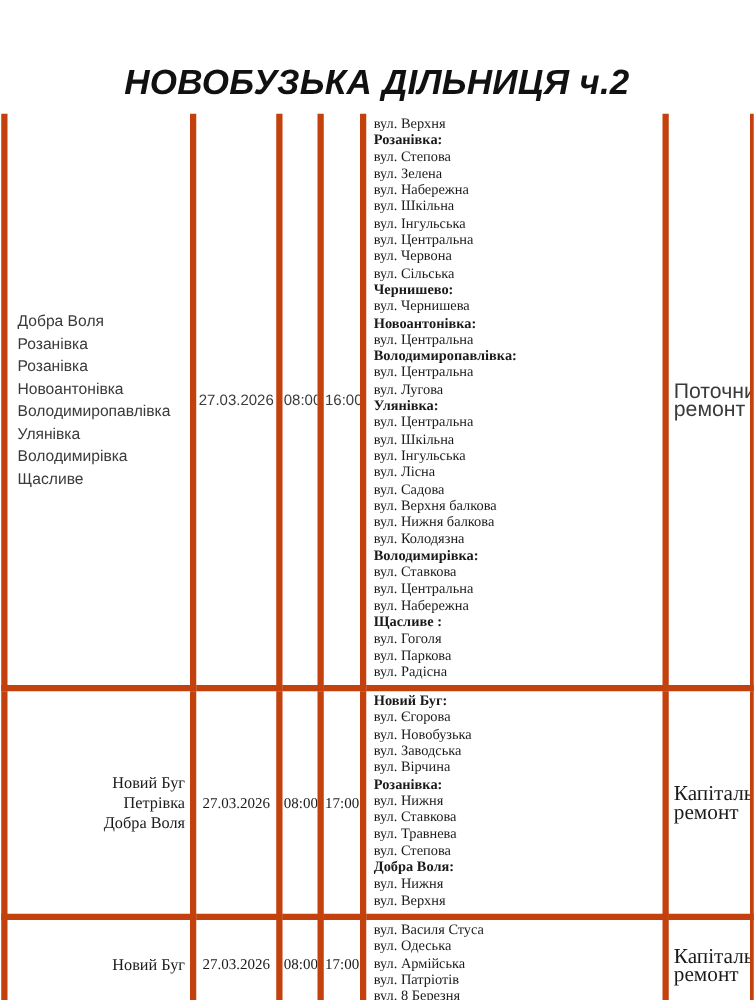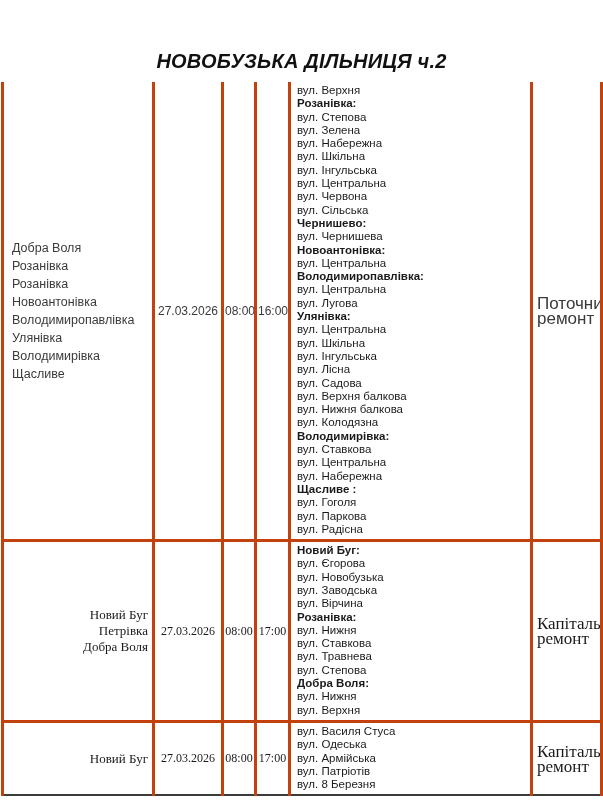--- a/index.html
+++ b/index.html
@@ -10,48 +10,48 @@
     font-family: "Liberation Serif", serif;
     color: #1c1c1c;
   }
   .page { position: relative; width: 603px; height: 800px; }
   .doc-title {
     margin-top: 50px;
     text-align: center;
     font-family: "Liberation Sans", sans-serif;
     font-weight: bold;
     font-style: italic;
-    font-size: 20px;
+    font-size: 28px;
     letter-spacing: 0.2px;
     color: #111111;
   }
   table.schedule {
     border-collapse: collapse;
     table-layout: fixed;
     width: 599px;
     margin: 9px 0 0 1px;
   }
   table.schedule td {
-    border: 3px solid #c2410c;
+    border: 5px solid #c2410c;
     vertical-align: middle;
     overflow: hidden;
   }
   table.schedule tr:first-child td { border-top: none; }
   table.schedule tr:last-child td { border-bottom: 2px solid #3c3c3c; }
   col.c-settlements { width: 151px; }
   col.c-date  { width: 69px; }
   col.c-start { width: 33px; }
   col.c-end   { width: 34px; }
   col.c-streets { width: 242px; }
   col.c-repair  { width: 70px; }
 
   td.settlements-cell { padding: 4px 4px 4px 8px; font-size: 12.5px; }
   td.date-cell, td.start-cell, td.end-cell { text-align: center; font-size: 12px; padding: 2px 1px; }
   td.streets-cell {
-    font-family: Liberation Sans, sans-serif;
+    font-family: Liberation Serif, serif;
     font-size: 11.5px;
     line-height: 13.3px;
     padding: 2px 4px 3px 6px;
     color: #1a1a1a;
   }
   td.streets-cell .bold { font-weight: bold; }
   td.repair-cell { font-size: 17px; line-height: 15px; padding: 2px 2px 2px 4px; }
 
   tr.row-sans td.settlements-cell,
   tr.row-sans td.date-cell, tr.row-sans td.start-cell, tr.row-sans td.end-cell,

